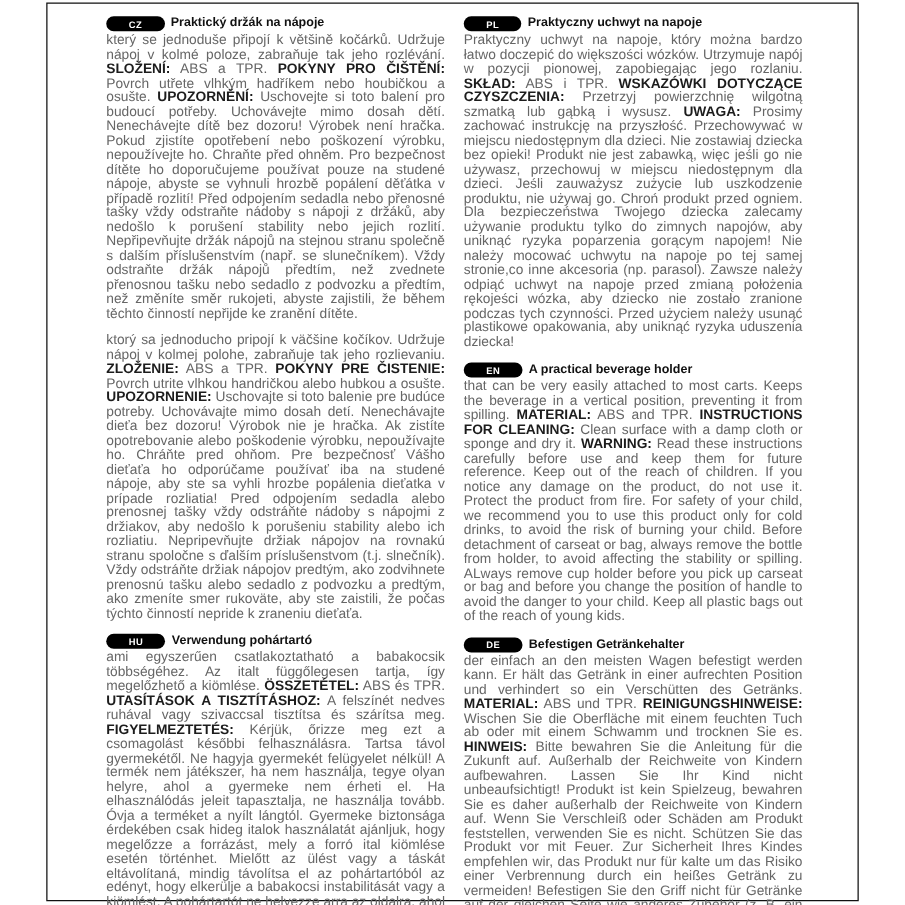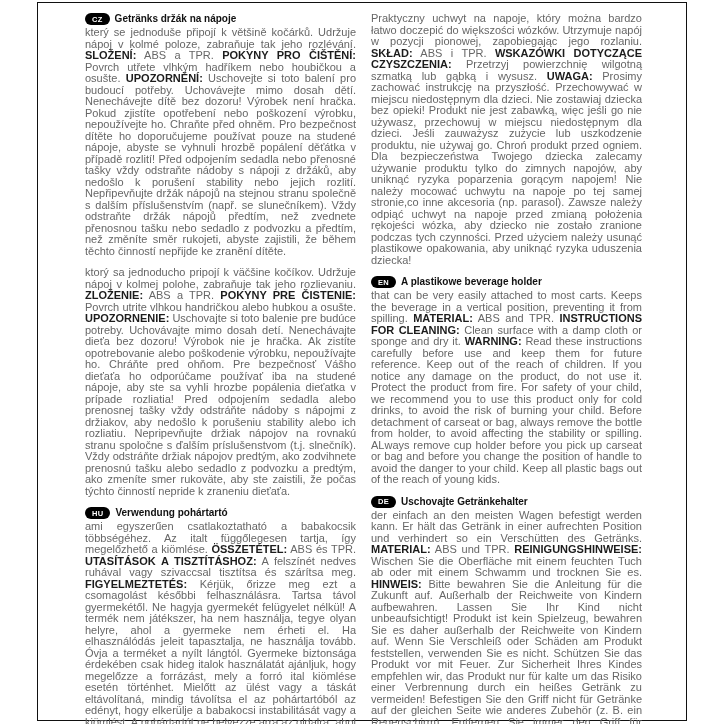--- a/index.html
+++ b/index.html
@@ -7,41 +7,41 @@
   body { font-family:"Liberation Sans", sans-serif; }
   .page { position:relative; width:724px; height:724px; background:#fff; }
   .frame { position:absolute; left:37px; top:2px; width:650px; height:719px;
            border:1px solid #111; pointer-events:none; }
   .content { position:absolute; left:85px; top:13px; width:557px;
              display:flex; gap:15px; }
   .col { width:271px; }
   .lang { margin-bottom:10px; }
   .head { display:flex; align-items:center; gap:5px; margin-bottom:2px; }
   .badge { display:inline-flex; align-items:center; justify-content:center;
-           min-width:17px; height:12px; padding:0 7px; background:#000;
+           min-width:17px; height:12px; padding:0 18px; background:#000;
            color:#fff; border-radius:7px; font-size:7.5px; font-weight:bold;
            letter-spacing:0.3px; flex:0 0 auto; }
   .title { font-size:10px; font-weight:bold; color:#111; line-height:12px; }
   .body { font-size:11px; line-height:11.5px; text-align:justify;
           color:#666; }
   .body b { color:#1c1c1c; font-weight:bold; }
 </style>
 </head>
 <body>
 
 <div class="page">
   <div class="frame"></div>
   <div class="content">
 
     <div class="col">
 
       <section class="lang">
         <div class="head">
           <span class="badge">CZ</span>
-          <h2 class="title">Getränks držák na nápoje</h2>
+          <h2 class="title">Praktický držák na nápoje</h2>
         </div>
         <p class="body"><span>který se jednoduše připojí k většině kočárků. Udržuje nápoj v kolmé poloze, zabraňuje tak jeho rozlévání. </span><b>SLOŽENÍ:</b><span> ABS a TPR. </span><b>POKYNY PRO ČIŠTĚNÍ:</b><span> Povrch utřete vlhkým hadříkem nebo houbičkou a osušte. </span><b>UPOZORNĚNÍ:</b><span> Uschovejte si toto balení pro budoucí potřeby. Uchovávejte mimo dosah dětí. Nenechávejte dítě bez dozoru! Výrobek není hračka. Pokud zjistíte opotřebení nebo poškození výrobku, nepoužívejte ho. Chraňte před ohněm. Pro bezpečnost dítěte ho doporučujeme používat pouze na studené nápoje, abyste se vyhnuli hrozbě popálení děťátka v případě rozlití! Před odpojením sedadla nebo přenosné tašky vždy odstraňte nádoby s nápoji z držáků, aby nedošlo k porušení stability nebo jejich rozlití. Nepřipevňujte držák nápojů na stejnou stranu společně s dalším příslušenstvím (např. se slunečníkem). Vždy odstraňte držák nápojů předtím, než zvednete přenosnou tašku nebo sedadlo z podvozku a předtím, než změníte směr rukojeti, abyste zajistili, že během těchto činností nepřijde ke zranění dítěte.</span></p>
       </section>
 
       <section class="lang">
         <p class="body"><span>ktorý sa jednoducho pripojí k väčšine kočíkov. Udržuje nápoj v kolmej polohe, zabraňuje tak jeho rozlievaniu. </span><b>ZLOŽENIE:</b><span> ABS a TPR. </span><b>POKYNY PRE ČISTENIE:</b><span> Povrch utrite vlhkou handričkou alebo hubkou a osušte. </span><b>UPOZORNENIE:</b><span> Uschovajte si toto balenie pre budúce potreby. Uchovávajte mimo dosah detí. Nenechávajte dieťa bez dozoru! Výrobok nie je hračka. Ak zistíte opotrebovanie alebo poškodenie výrobku, nepoužívajte ho. Chráňte pred ohňom. Pre bezpečnosť Vášho dieťaťa ho odporúčame používať iba na studené nápoje, aby ste sa vyhli hrozbe popálenia dieťatka v prípade rozliatia! Pred odpojením sedadla alebo prenosnej tašky vždy odstráňte nádoby s nápojmi z držiakov, aby nedošlo k porušeniu stability alebo ich rozliatiu. Nepripevňujte držiak nápojov na rovnakú stranu spoločne s ďalším príslušenstvom (t.j. slnečník). Vždy odstráňte držiak nápojov predtým, ako zodvihnete prenosnú tašku alebo sedadlo z podvozku a predtým, ako zmeníte smer rukoväte, aby ste zaistili, že počas týchto činností nepride k zraneniu dieťaťa.</span></p>
       </section>
 
       <section class="lang">
         <div class="head">
@@ -49,35 +49,39 @@
           <h2 class="title">Verwendung pohártartó</h2>
         </div>
         <p class="body"><span>ami egyszerűen csatlakoztatható a babakocsik többségéhez. Az italt függőlegesen tartja, így megelőzhető a kiömlése. </span><b>ÖSSZETÉTEL:</b><span> ABS és TPR. </span><b>UTASÍTÁSOK A TISZTÍTÁSHOZ:</b><span> A felszínét nedves ruhával vagy szivaccsal tisztítsa és szárítsa meg. </span><b>FIGYELMEZTETÉS:</b><span> Kérjük, őrizze meg ezt a csomagolást későbbi felhasználásra. Tartsa távol gyermekétől. Ne hagyja gyermekét felügyelet nélkül! A termék nem játékszer, ha nem használja, tegye olyan helyre, ahol a gyermeke nem érheti el. Ha elhasználódás jeleit tapasztalja, ne használja tovább. Óvja a terméket a nyílt lángtól. Gyermeke biztonsága érdekében csak hideg italok használatát ajánljuk, hogy megelőzze a forrázást, mely a forró ital kiömlése esetén történhet. Mielőtt az ülést vagy a táskát eltávolítaná, mindig távolítsa el az pohártartóból az edényt, hogy elkerülje a babakocsi instabilitását vagy a kiömlést. A pohártartót ne helyezze arra az oldalra, ahol már valamilyen kiegészítő (pl napernyő) található. Mindig távolítsa el a pohártartót, mielőtt levenné a táskát vagy az ülést, vagy ha a tolókar irányát változtatja, hogy elkerülje a gyermek sérülését ezek alatt a tevékenységek alatt. A műanyag csomagolást használat előtt távolítsa el a termékről, hogy megelőzze a gyermek fulladását.</span></p>
       </section>
 
     </div>
 
     <div class="col">
 
       <section class="lang">
+        <div class="head">
+          <span class="badge">PL</span>
+          <h2 class="title">Praktyczny uchwyt na napoje</h2>
+        </div>
         <p class="body"><span>Praktyczny uchwyt na napoje, który można bardzo łatwo doczepić do większości wózków. Utrzymuje napój w pozycji pionowej, zapobiegając jego rozlaniu. </span><b>SKŁAD:</b><span> ABS i TPR. </span><b>WSKAZÓWKI DOTYCZĄCE CZYSZCZENIA:</b><span> Przetrzyj powierzchnię wilgotną szmatką lub gąbką i wysusz. </span><b>UWAGA:</b><span> Prosimy zachować instrukcję na przyszłość. Przechowywać w miejscu niedostępnym dla dzieci. Nie zostawiaj dziecka bez opieki! Produkt nie jest zabawką, więc jeśli go nie używasz, przechowuj w miejscu niedostępnym dla dzieci. Jeśli zauważysz zużycie lub uszkodzenie produktu, nie używaj go. Chroń produkt przed ogniem. Dla bezpieczeństwa Twojego dziecka zalecamy używanie produktu tylko do zimnych napojów, aby uniknąć ryzyka poparzenia gorącym napojem! Nie należy mocować uchwytu na napoje po tej samej stronie,co inne akcesoria (np. parasol). Zawsze należy odpiąć uchwyt na napoje przed zmianą położenia rękojeści wózka, aby dziecko nie zostało zranione podczas tych czynności. Przed użyciem należy usunąć plastikowe opakowania, aby uniknąć ryzyka uduszenia dziecka!</span></p>
       </section>
 
       <section class="lang" style="margin-top:6px;">
         <div class="head">
           <span class="badge">EN</span>
-          <h2 class="title">A plastikowe beverage holder</h2>
+          <h2 class="title">A practical beverage holder</h2>
         </div>
         <p class="body"><span>that can be very easily attached to most carts. Keeps the beverage in a vertical position, preventing it from spilling. </span><b>MATERIAL:</b><span> ABS and TPR. </span><b>INSTRUCTIONS FOR CLEANING:</b><span> Clean surface with a damp cloth or sponge and dry it. </span><b>WARNING:</b><span> Read these instructions carefully before use and keep them for future reference. Keep out of the reach of children. If you notice any damage on the product, do not use it. Protect the product from fire. For safety of your child, we recommend you to use this product only for cold drinks, to avoid the risk of burning your child. Before detachment of carseat or bag, always remove the bottle from holder, to avoid affecting the stability or spilling. ALways remove cup holder before you pick up carseat or bag and before you change the position of handle to avoid the danger to your child. Keep all plastic bags out of the reach of young kids.</span></p>
       </section>
 
       <section class="lang" style="margin-top:6px;">
         <div class="head">
           <span class="badge">DE</span>
-          <h2 class="title">Uschovajte Getränkehalter</h2>
+          <h2 class="title">Befestigen Getränkehalter</h2>
         </div>
         <p class="body"><span>der einfach an den meisten Wagen befestigt werden kann. Er hält das Getränk in einer aufrechten Position und verhindert so ein Verschütten des Getränks. </span><b>MATERIAL:</b><span> ABS und TPR. </span><b>REINIGUNGSHINWEISE:</b><span> Wischen Sie die Oberfläche mit einem feuchten Tuch ab oder mit einem Schwamm und trocknen Sie es. </span><b>HINWEIS:</b><span> Bitte bewahren Sie die Anleitung für die Zukunft auf. Außerhalb der Reichweite von Kindern aufbewahren. Lassen Sie Ihr Kind nicht unbeaufsichtigt! Produkt ist kein Spielzeug, bewahren Sie es daher außerhalb der Reichweite von Kindern auf. Wenn Sie Verschleiß oder Schäden am Produkt feststellen, verwenden Sie es nicht. Schützen Sie das Produkt vor mit Feuer. Zur Sicherheit Ihres Kindes empfehlen wir, das Produkt nur für kalte um das Risiko einer Verbrennung durch ein heißes Getränk zu vermeiden! Befestigen Sie den Griff nicht für Getränke auf der gleichen Seite wie anderes Zubehör (z. B. ein Regenschirm). Entfernen Sie immer den Griff für Getränke, bevor Sie den Griff des Kinderwagens umstecken, damit sich das Kind nicht während dieser Aktivitäten. Vor der Verwendung muss die Kunststoffverpackung entfernt werden, um die Gefahr von das Baby zu ersticken!</span></p>
       </section>
 
     </div>
 
   </div>
 </div>
 
 </body></html>

